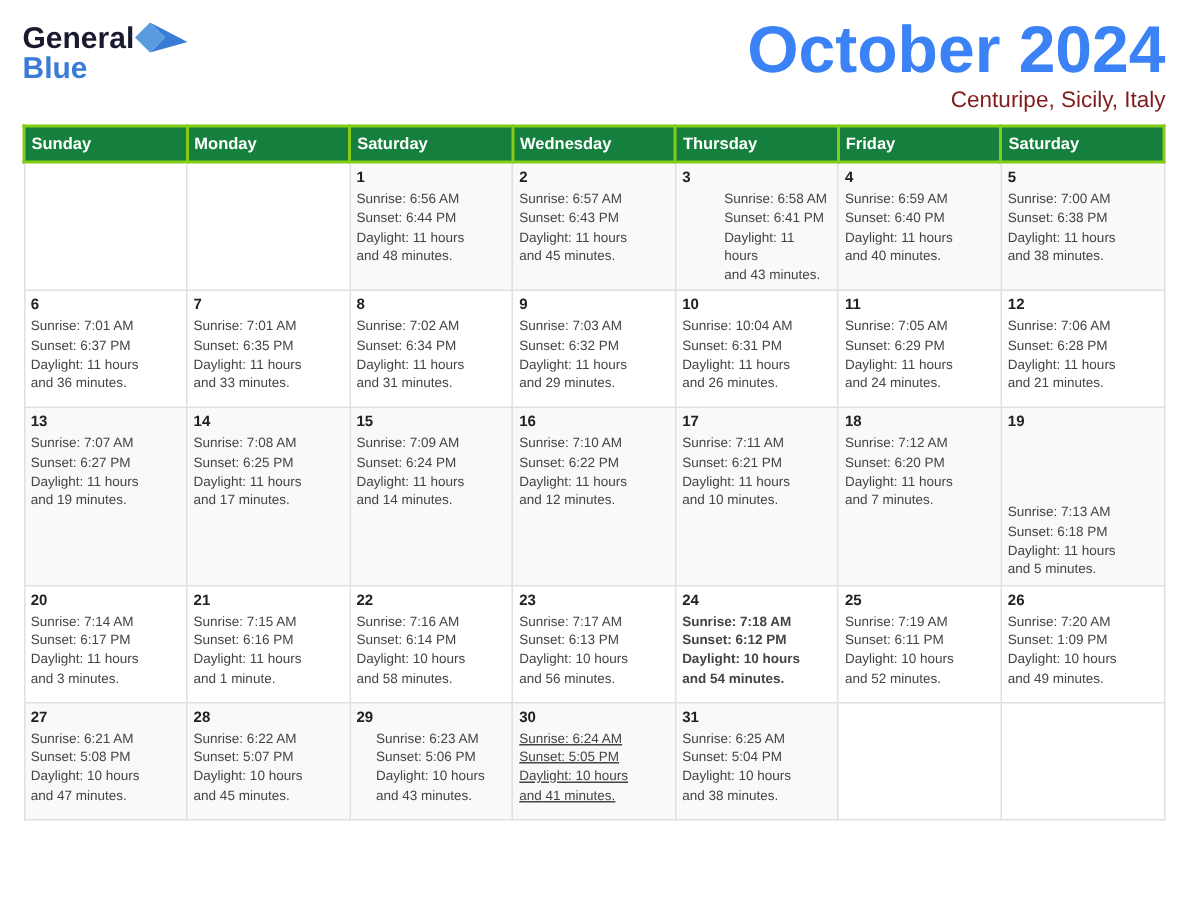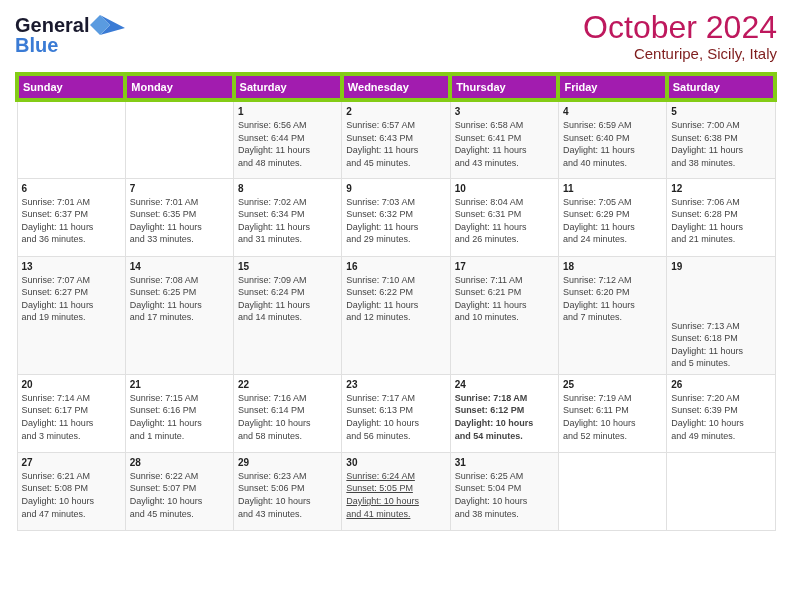--- a/index.html
+++ b/index.html
@@ -22,42 +22,42 @@
       margin-bottom: 8px;
     }
     .logo {
       display: flex;
       align-items: center;
     }
     .title-block {
       text-align: right;
     }
     .month-title {
-      font-size: 32px;
-      font-weight: 400;
-      color: #be185d;
+      font-size: 44px;
+      font-weight: 700;
+      color: #3b82f6;
       line-height: 1.1;
     }
     .subtitle {
       font-size: 15px;
       color: #7f1d1d;
     }
     table {
       width: 100%;
       border-collapse: collapse;
       table-layout: fixed;
     }
     thead th {
-      background-color: #a21caf;
+      background-color: #15803d;
       color: #fff;
       font-size: 11px;
       font-weight: bold;
       padding: 5px 4px;
       text-align: left;
-      border: 4px solid #84cc16;
+      border: 2px solid #84cc16;
     }
     tbody tr {
       border-bottom: 1px solid #ddd;
     }
     tbody td {
       vertical-align: top;
       padding: 4px 4px 4px 4px;
       font-size: 9.5px;
       color: #333;
       border: 1px solid #e0e0e0;
@@ -130,21 +130,21 @@
           </td>
           <td>
             <span class="day-num">2</span>
             <div class="day-info" style="white-space: pre-line;">Sunrise: 6:57 AM
 Sunset: 6:43 PM
 Daylight: 11 hours
 and 45 minutes.</div>
           </td>
           <td>
             <span class="day-num">3</span>
-            <div class="day-info" style="white-space: pre-line;">Sunrise: 6:58 AM
+            <div class="day-info" style="white-space: pre-line; margin-left: 28px;">Sunrise: 6:58 AM
 Sunset: 6:41 PM
 Daylight: 11 hours
 and 43 minutes.</div>
           </td>
           <td>
             <span class="day-num">4</span>
             <div class="day-info" style="white-space: pre-line;">Sunrise: 6:59 AM
 Sunset: 6:40 PM
 Daylight: 11 hours
 and 40 minutes.</div>
@@ -181,21 +181,21 @@
           </td>
           <td>
             <span class="day-num">9</span>
             <div class="day-info" style="white-space: pre-line;">Sunrise: 7:03 AM
 Sunset: 6:32 PM
 Daylight: 11 hours
 and 29 minutes.</div>
           </td>
           <td>
             <span class="day-num">10</span>
-            <div class="day-info" style="white-space: pre-line;">Sunrise: 8:04 AM
+            <div class="day-info" style="white-space: pre-line;">Sunrise: 10:04 AM
 Sunset: 6:31 PM
 Daylight: 11 hours
 and 26 minutes.</div>
           </td>
           <td>
             <span class="day-num">11</span>
             <div class="day-info" style="white-space: pre-line;">Sunrise: 7:05 AM
 Sunset: 6:29 PM
 Daylight: 11 hours
 and 24 minutes.</div>
@@ -298,21 +298,21 @@
           <td>
             <span class="day-num">25</span>
             <div class="day-info" style="white-space: pre-line;">Sunrise: 7:19 AM
 Sunset: 6:11 PM
 Daylight: 10 hours
 and 52 minutes.</div>
           </td>
           <td>
             <span class="day-num">26</span>
             <div class="day-info" style="white-space: pre-line;">Sunrise: 7:20 AM
-Sunset: 6:39 PM
+Sunset: 1:09 PM
 Daylight: 10 hours
 and 49 minutes.</div>
           </td>
         </tr>
         <tr>
           <td>
             <span class="day-num">27</span>
             <div class="day-info" style="white-space: pre-line;">Sunrise: 6:21 AM
 Sunset: 5:08 PM
 Daylight: 10 hours
@@ -320,21 +320,21 @@
           </td>
           <td>
             <span class="day-num">28</span>
             <div class="day-info" style="white-space: pre-line;">Sunrise: 6:22 AM
 Sunset: 5:07 PM
 Daylight: 10 hours
 and 45 minutes.</div>
           </td>
           <td>
             <span class="day-num">29</span>
-            <div class="day-info" style="white-space: pre-line;">Sunrise: 6:23 AM
+            <div class="day-info" style="white-space: pre-line; margin-left: 13px;">Sunrise: 6:23 AM
 Sunset: 5:06 PM
 Daylight: 10 hours
 and 43 minutes.</div>
           </td>
           <td>
             <span class="day-num">30</span>
             <div class="day-info" style="white-space: pre-line; text-decoration: underline;">Sunrise: 6:24 AM
 Sunset: 5:05 PM
 Daylight: 10 hours
 and 41 minutes.</div>

